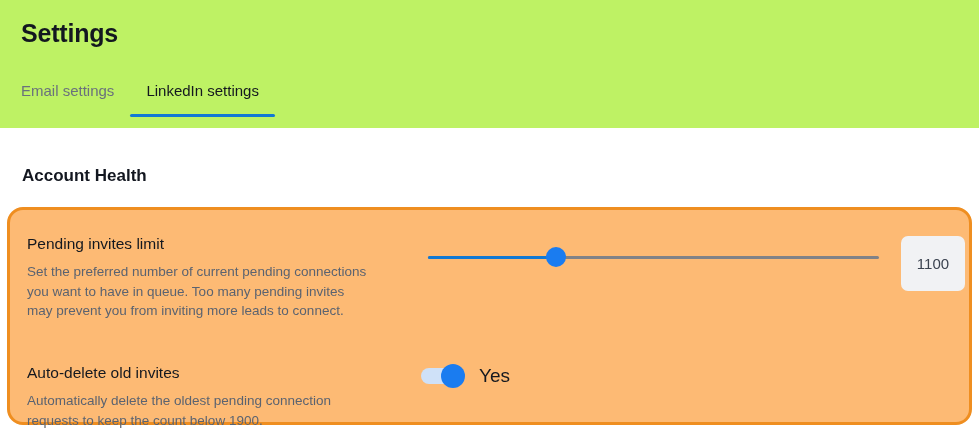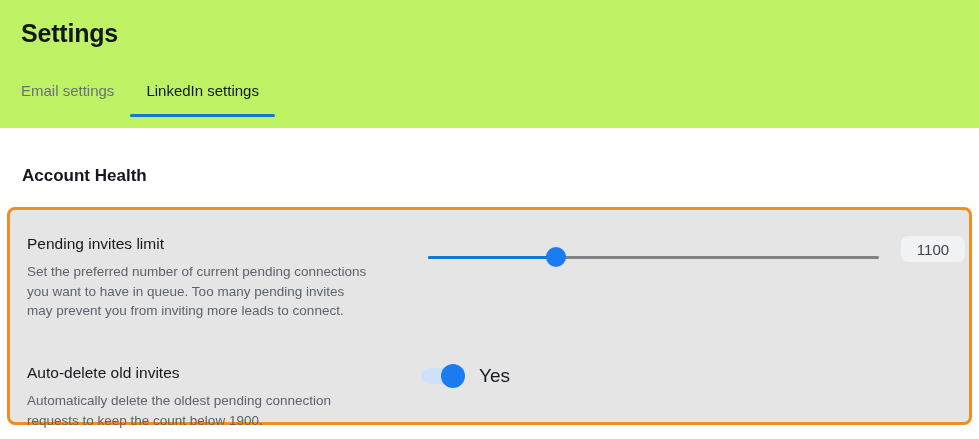--- a/index.html
+++ b/index.html
@@ -82,23 +82,23 @@
   }
 
   
   .panel {
     position: absolute;
     left: 7px;
     top: 79px;
     width: 965px;
     height: 218px;
     border: 3px solid #ef8e20;
-    border-radius: 8px;
+    border-radius: 16px;
     box-sizing: border-box;
-    background: #e5e5e5;
+    background: #fdba74;
   }
 
   .setting-row {
     position: absolute;
     left: 0;
     width: 100%;
     box-sizing: border-box;
   }
   .row-invites {
     top: 16px;
@@ -164,21 +164,21 @@
     border-radius: 50%;
     background: #1a7cf0;
     cursor: pointer;
   }
 
   .value-box {
     position: absolute;
     left: 891px;
     top: 10px;
     width: 64px;
-    height: 26px;
+    height: 55px;
     border-radius: 7px;
     background: #f1f2f4;
     display: flex;
     align-items: center;
     justify-content: center;
     font-size: 15px;
     color: #3b4350;
   }
 
   

